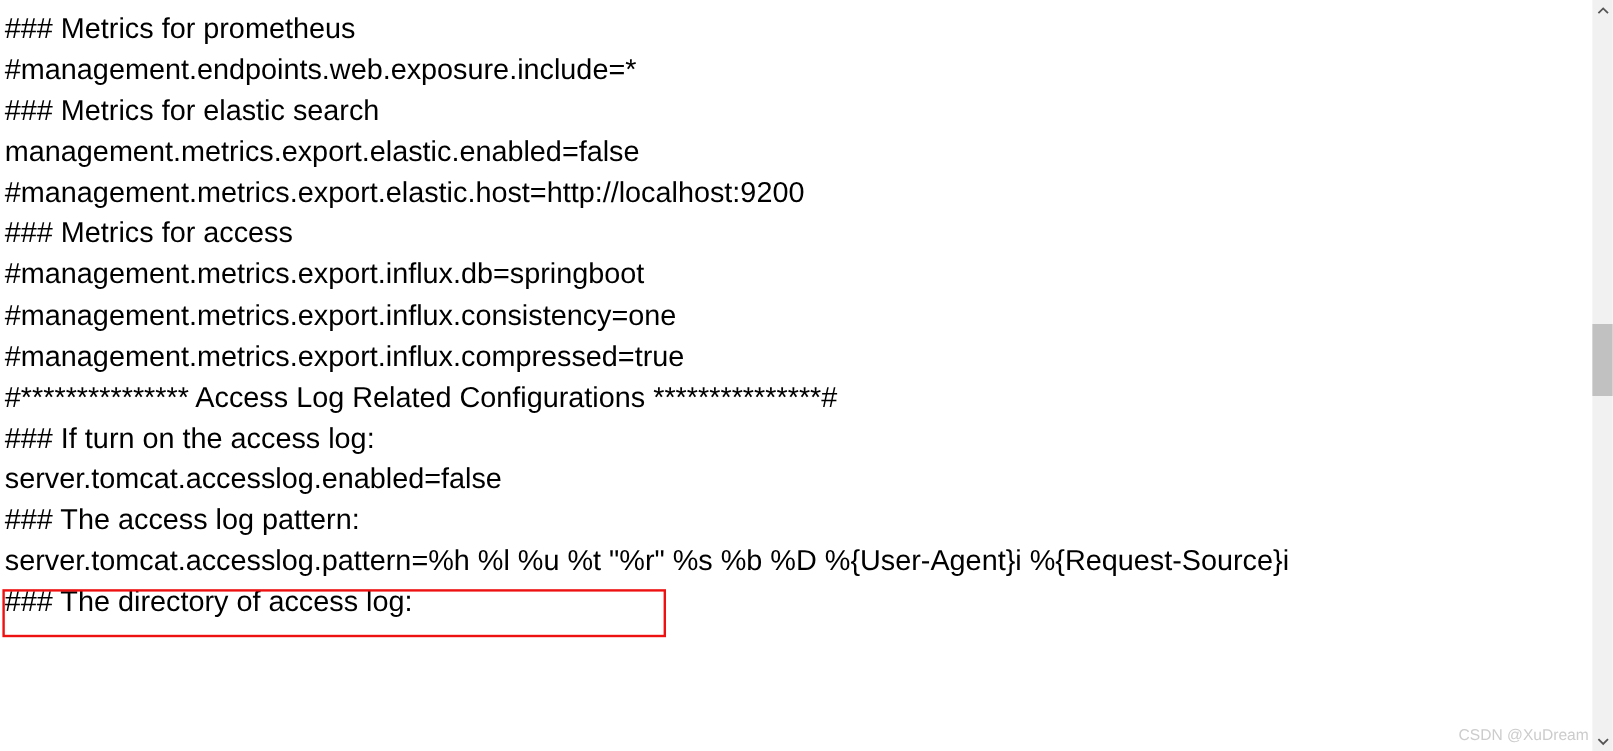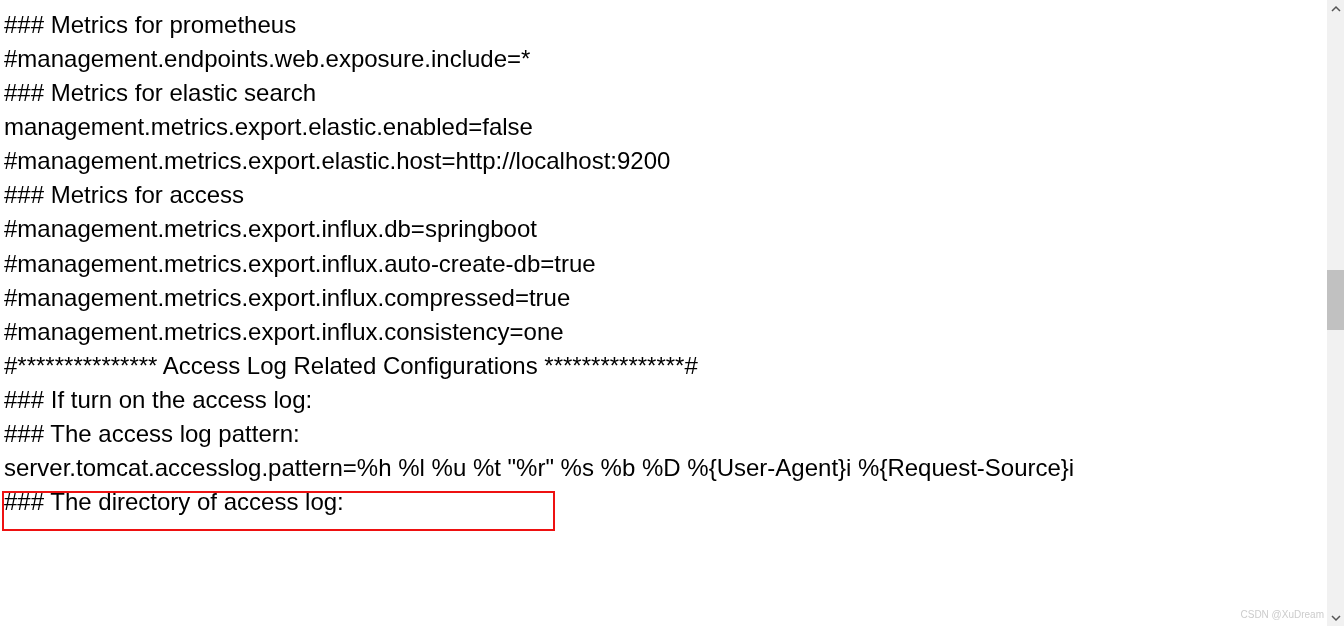--- a/index.html
+++ b/index.html
@@ -71,41 +71,41 @@
       right: 0;
       top: 270px;
       width: 17px;
       height: 60px;
       background: #c1c1c1;
     }
     .watermark {
       position: absolute;
       right: 20px;
       bottom: 6px;
-      font-size: 10px;
+      font-size: 13px;
       color: #ccc;
       font-family: Arial, sans-serif;
     }
   </style>
 </head>
 <body>
 
 <div class="content">
   <span class="line">### Metrics for prometheus</span>
   <span class="line">#management.endpoints.web.exposure.include=*</span>
   <span class="line">### Metrics for elastic search</span>
   <span class="line">management.metrics.export.elastic.enabled=false</span>
   <span class="line">#management.metrics.export.elastic.host=http://localhost:9200</span>
   <span class="line">### Metrics for access</span>
   <span class="line">#management.metrics.export.influx.db=springboot</span>
-  <span class="line">#management.metrics.export.influx.auto-create-db=true</span>
+  <span class="line">#management.metrics.export.influx.consistency=one</span>
   <span class="line">#management.metrics.export.influx.compressed=true</span>
-  <span class="line">#management.metrics.export.influx.consistency=one</span>
   <span class="line">#*************** Access Log Related Configurations ***************#</span>
   <span class="line">### If turn on the access log:</span>
+  <span class="line">server.tomcat.accesslog.enabled=false</span>
   <span class="line">### The access log pattern:</span>
   <span class="line">server.tomcat.accesslog.pattern=%h %l %u %t "%r" %s %b %D %{User-Agent}i %{Request-Source}i</span>
   <span class="line">### The directory of access log:</span>
 </div>
 
 <div class="highlight-box"></div>
 
 <div class="scrollbar-track">
   <div class="scrollbar-arrow-up">
     <svg width="10" height="10" viewBox="0 0 10 10">

